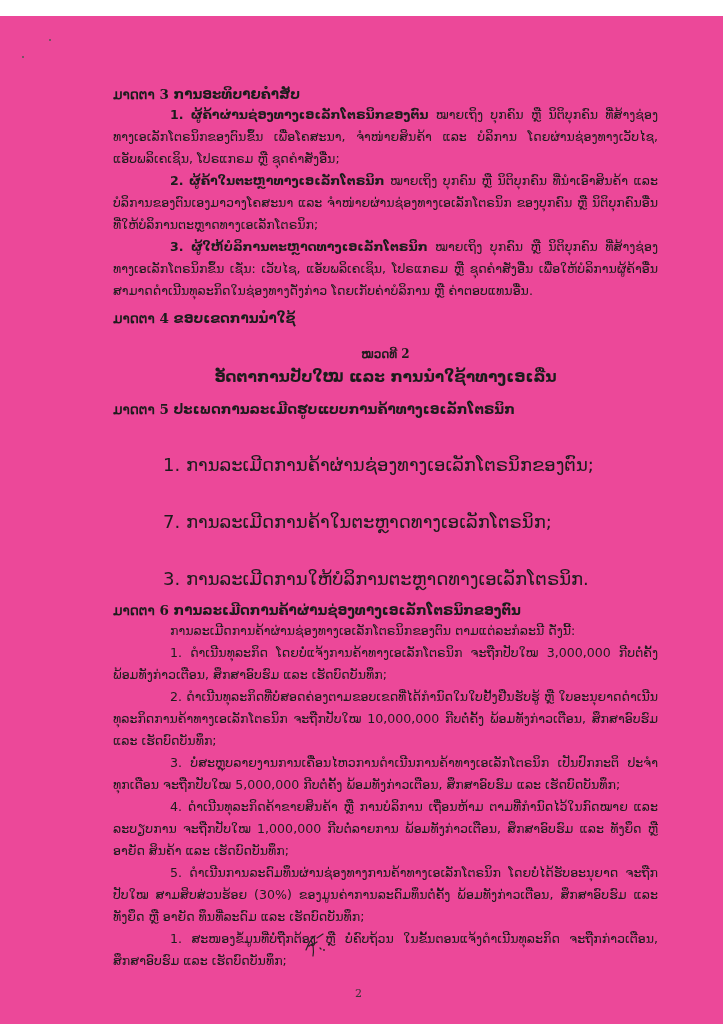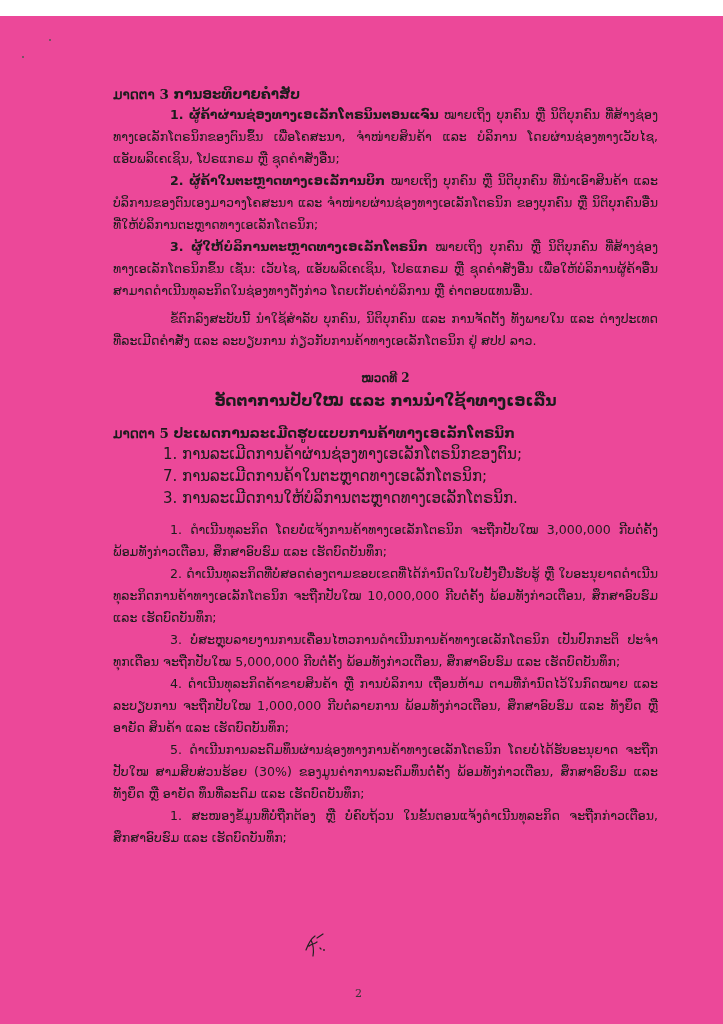--- a/index.html
+++ b/index.html
@@ -6,21 +6,21 @@
   body { width: 723px; height: 1024px; position: relative; overflow: hidden;
     font-family: "DejaVu Sans", "Liberation Sans", sans-serif; color: #1c1c1c; }
   .page { position: absolute; left: 0; top: 16px; width: 723px; height: 1024px; background: #ec4899; }
   .speck { position: absolute; width: 2px; height: 2px; background: #555; border-radius: 50%; }
   .content { position: absolute; left: 113px; top: 68px; width: 545px; }
   .art-title { font-weight: bold; font-size: 13.5px; line-height: 20px; margin: 0; white-space: nowrap; }
   .art-title .art-no { font-family: "DejaVu Serif", "Liberation Serif", serif; }
   p.para { margin: 0; font-size: 12.6px; line-height: 22px; text-align: justify; text-indent: 57px; }
   p.para b { font-weight: bold; }
   .list5 { margin: 0; padding: 0; list-style: none; }
-  .list5 li { font-size: 15px; line-height: 22px; padding-left: 50px; }
+  .list5 li { font-size: 18px; line-height: 22px; padding-left: 50px; margin-top: 35px; }
   .chapter { text-align: center; margin-top: 15px; margin-bottom: 10px; }
   .chapter .ch-no { font-weight: bold; font-size: 12px; line-height: 22px; font-family: "DejaVu Serif", "Liberation Serif", serif; }
   .chapter .ch-title { font-weight: bold; font-size: 15.5px; line-height: 24px; }
   .gap-s { height: 6px; }
   .gap-m { height: 10px; }
   .signature { position: absolute; left: 303px; top: 916px; width: 24px; height: 26px; }
   .page-number { position: absolute; left: 355px; top: 971px; font-family: "DejaVu Serif", "Liberation Serif", serif; font-size: 11px; color: #333; }
 </style>
 </head>
 <body>
@@ -31,39 +31,42 @@
 
   <div class="content">
 
     <section>
       <h3 class="art-title">
         <span class="art-no">ມາດຕາ 3</span>
         <span>ການອະທິບາຍຄຳສັບ</span>
       </h3>
       <p class="para">
         <b>1.</b>
-        <b>ຜູ້ຄ້າຜ່ານຊ່ອງທາງເອເລັກໂຕຣນິນຕອນແຈົນ</b>
+        <b>ຜູ້ຄ້າຜ່ານຊ່ອງທາງເອເລັກໂຕຣນິກຂອງຕົນ</b>
         <span>ໝາຍເຖິງ ບຸກຄົນ ຫຼື ນິຕິບຸກຄົນ ທີ່ສ້າງຊ່ອງທາງເອເລັກໂຕຣນິກຂອງຕົນຂຶ້ນ ເພື່ອໂຄສະນາ, ຈຳໜ່າຍສິນຄ້າ ແລະ ບໍລິການ ໂດຍຜ່ານຊ່ອງທາງເວັບໄຊ, ແອັບພລິເຄເຊິນ, ໂປຣແກຣມ ຫຼື ຊຸດຄຳສັ່ງອື່ນ;</span>
       </p>
       <p class="para">
         <b>2.</b>
-        <b>ຜູ້ຄ້າໃນຕະຫຼາດທາງເອເລັການບິກ</b>
+        <b>ຜູ້ຄ້າໃນຕະຫຼາທາງເອເລັກໂຕຣນິກ</b>
         <span>ໝາຍເຖິງ ບຸກຄົນ ຫຼື ນິຕິບຸກຄົນ ທີ່ນຳເອົາສິນຄ້າ ແລະ ບໍລິການຂອງຕົນເອງມາວາງໂຄສະນາ ແລະ ຈຳໜ່າຍຜ່ານຊ່ອງທາງເອເລັກໂຕຣນິກ ຂອງບຸກຄົນ ຫຼື ນິຕິບຸກຄົນອື່ນ ທີ່ໃຫ້ບໍລິການຕະຫຼາດທາງເອເລັກໂຕຣນິກ;</span>
       </p>
       <p class="para">
         <b>3.</b>
         <b>ຜູ້ໃຫ້ບໍລິການຕະຫຼາດທາງເອເລັກໂຕຣນິກ</b>
         <span>ໝາຍເຖິງ ບຸກຄົນ ຫຼື ນິຕິບຸກຄົນ ທີ່ສ້າງຊ່ອງທາງເອເລັກໂຕຣນິກຂຶ້ນ ເຊັ່ນ: ເວັບໄຊ, ແອັບພລິເຄເຊິນ, ໂປຣແກຣມ ຫຼື ຊຸດຄຳສັ່ງອື່ນ ເພື່ອໃຫ້ບໍລິການຜູ້ຄ້າອື່ນ ສາມາດດຳເນີນທຸລະກິດໃນຊ່ອງທາງດັ່ງກ່າວ ໂດຍເກັບຄ່າບໍລິການ ຫຼື ຄ່າຕອບແທນອື່ນ.</span>
       </p>
     </section>
 
     <div class="gap-s"></div>
 
     <section>
-      <p class="para">ຂໍ້ຕົກລົງສະບັບນີ້ ນຳໃຊ້ສຳລັບ ບຸກຄົນ, ນິຕິບຸກຄົນ ແລະ ການຈັດຕັ້ງ ທັງພາຍໃນ ແລະ ຕ່າງປະເທດ ທີ່ລະເມີດຄຳສັ່ງ ແລະ ລະບຽບການ ກ່ຽວກັບການຄ້າທາງເອເລັກໂຕຣນິກ ຢູ່ ສປປ ລາວ.</p>
+      <h3 class="art-title">
+        <span class="art-no">ມາດຕາ 4</span>
+        <span>ຂອບເຂດການນຳໃຊ້</span>
+      </h3>
     </section>
 
     <div class="chapter">
       <div class="ch-no">ໝວດທີ 2</div>
       <div class="ch-title">ອັດຕາການປັບໃໝ ແລະ ການນຳໃຊ້າທາງເອເລື່ນ</div>
     </div>
 
     <section>
       <h3 class="art-title">
         <span class="art-no">ມາດຕາ 5</span>
@@ -72,20 +75,25 @@
       <ul class="list5">
         <li>1. ການລະເມີດການຄ້າຜ່ານຊ່ອງທາງເອເລັກໂຕຣນິກຂອງຕົນ;</li>
         <li>7. ການລະເມີດການຄ້າໃນຕະຫຼາດທາງເອເລັກໂຕຣນິກ;</li>
         <li>3. ການລະເມີດການໃຫ້ບໍລິການຕະຫຼາດທາງເອເລັກໂຕຣນິກ.</li>
       </ul>
     </section>
 
     <div class="gap-m"></div>
 
     <section>
+      <h3 class="art-title">
+        <span class="art-no">ມາດຕາ 6</span>
+        <span>ການລະເມີດການຄ້າຜ່ານຊ່ອງທາງເອເລັກໂຕຣນິກຂອງຕົນ</span>
+      </h3>
+      <p class="para">ການລະເມີດການຄ້າຜ່ານຊ່ອງທາງເອເລັກໂຕຣນິກຂອງຕົນ ຕາມແຕ່ລະກໍລະນີ ດັ່ງນີ້:</p>
       <p class="para">1. ດຳເນີນທຸລະກິດ ໂດຍບໍ່ແຈ້ງການຄ້າທາງເອເລັກໂຕຣນິກ ຈະຖືກປັບໃໝ 3,000,000 ກີບຕໍ່ຄັ້ງ ພ້ອມທັງກ່າວເຕືອນ, ສຶກສາອົບຮົມ ແລະ ເຮັດບົດບັນທຶກ;</p>
       <p class="para">2. ດຳເນີນທຸລະກິດທີ່ບໍ່ສອດຄ່ອງຕາມຂອບເຂດທີ່ໄດ້ກຳນົດໃນໃບຢັ້ງຢືນຮັບຮູ້ ຫຼື ໃບອະນຸຍາດດຳເນີນທຸລະກິດການຄ້າທາງເອເລັກໂຕຣນິກ ຈະຖືກປັບໃໝ 10,000,000 ກີບຕໍ່ຄັ້ງ ພ້ອມທັງກ່າວເຕືອນ, ສຶກສາອົບຮົມ ແລະ ເຮັດບົດບັນທຶກ;</p>
       <p class="para">3. ບໍ່ສະຫຼຸບລາຍງານການເຄື່ອນໄຫວການດຳເນີນການຄ້າທາງເອເລັກໂຕຣນິກ ເປັນປົກກະຕິ ປະຈຳທຸກເດືອນ ຈະຖືກປັບໃໝ 5,000,000 ກີບຕໍ່ຄັ້ງ ພ້ອມທັງກ່າວເຕືອນ, ສຶກສາອົບຮົມ ແລະ ເຮັດບົດບັນທຶກ;</p>
       <p class="para">4. ດຳເນີນທຸລະກິດຄ້າຂາຍສິນຄ້າ ຫຼື ການບໍລິການ ເຖື່ອນຫ້າມ ຕາມທີ່ກຳນົດໄວ້ໃນກົດໝາຍ ແລະ ລະບຽບການ ຈະຖືກປັບໃໝ 1,000,000 ກີບຕໍ່ລາຍການ ພ້ອມທັງກ່າວເຕືອນ, ສຶກສາອົບຮົມ ແລະ ທັງຍຶດ ຫຼື ອາຍັດ ສິນຄ້າ ແລະ ເຮັດບົດບັນທຶກ;</p>
       <p class="para">5. ດຳເນີນການລະດົມທຶນຜ່ານຊ່ອງທາງການຄ້າທາງເອເລັກໂຕຣນິກ ໂດຍບໍ່ໄດ້ຮັບອະນຸຍາດ ຈະຖືກປັບໃໝ ສາມສິບສ່ວນຮ້ອຍ (30%) ຂອງມູນຄ່າການລະດົມທຶນຕໍ່ຄັ້ງ ພ້ອມທັງກ່າວເຕືອນ, ສຶກສາອົບຮົມ ແລະ ທັງຍຶດ ຫຼື ອາຍັດ ທຶນທີ່ລະດົມ ແລະ ເຮັດບົດບັນທຶກ;</p>
       <p class="para">1. ສະໜອງຂໍ້ມູນທີ່ບໍ່ຖືກຕ້ອງ ຫຼື ບໍ່ຄົບຖ້ວນ ໃນຂັ້ນຕອນແຈ້ງດຳເນີນທຸລະກິດ ຈະຖືກກ່າວເຕືອນ, ສຶກສາອົບຮົມ ແລະ ເຮັດບົດບັນທຶກ;</p>
     </section>
   </div>
 
   <svg class="signature" viewBox="0 0 24 26">

